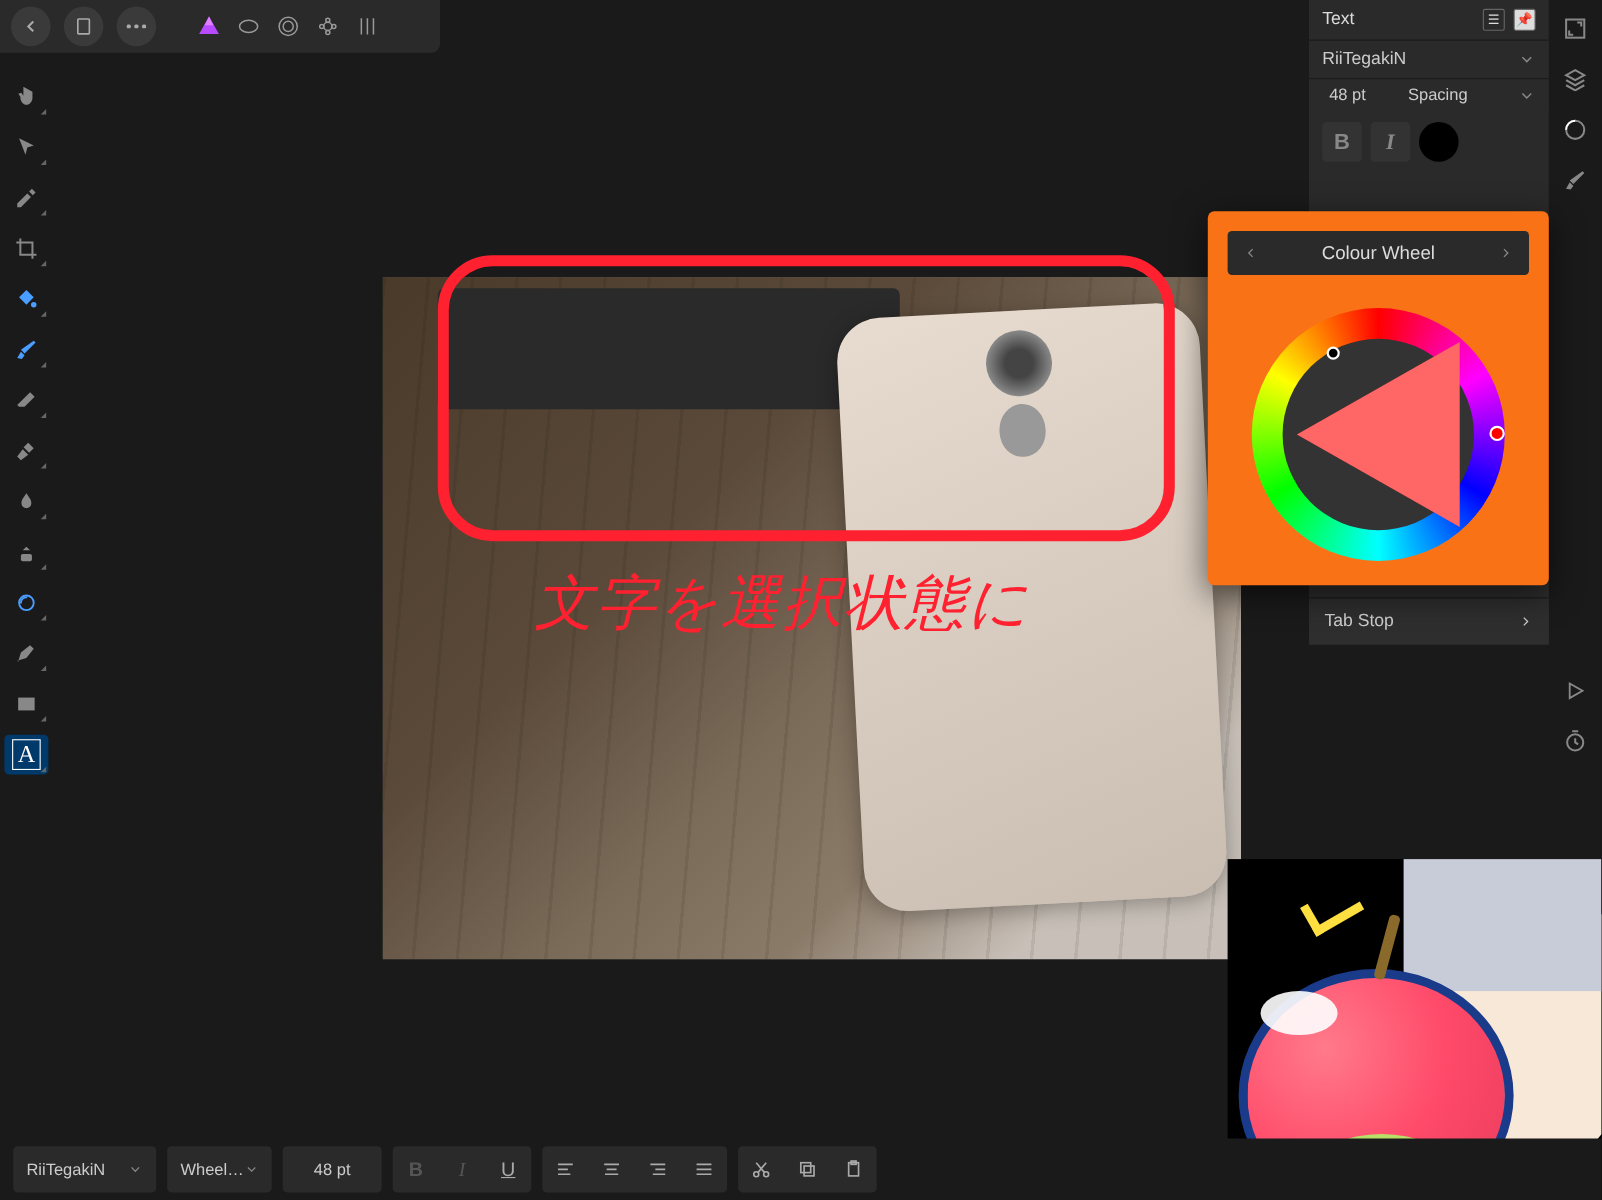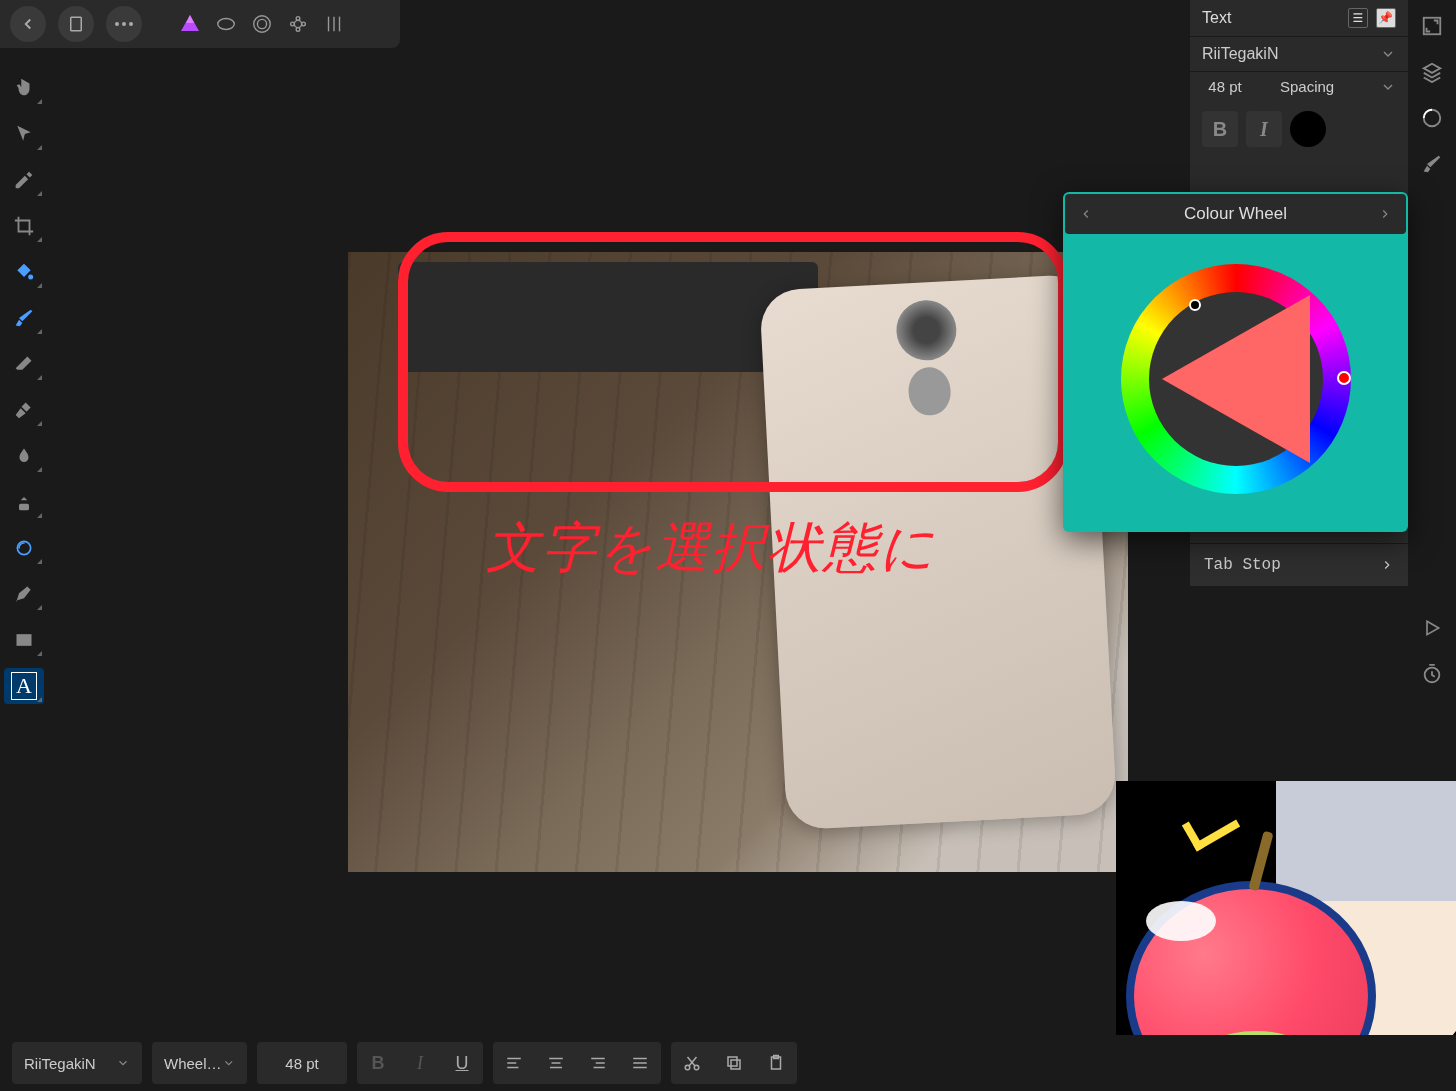--- a/index.html
+++ b/index.html
@@ -324,34 +324,33 @@
 }
 .panel-section {
   display: flex;
   align-items: center;
   justify-content: space-between;
   padding: 12px 14px;
   color: #ccc;
   font-size: 16px;
   background: #2e2e2e;
   border-top: 1px solid #1a1a1a;
-  font-family: Liberation Mono, monospace;
 }
 
 
 .colour-popover {
   position: absolute;
   right: 48px;
   top: 192px;
-  width: 345px;
+  width: 310px;
   height: 340px;
-  background: #14b8a6;
+  background: #f97316;
   border-radius: 6px;
   box-shadow: 0 8px 30px rgba(0,0,0,0.6);
-  padding: 2px;
+  padding: 18px;
   z-index: 100;
 }
 .cp-header {
   display: flex;
   align-items: center;
   justify-content: space-between;
   background: #2a2a2a;
   padding: 10px 14px;
   border-radius: 4px;
   color: #ddd;

